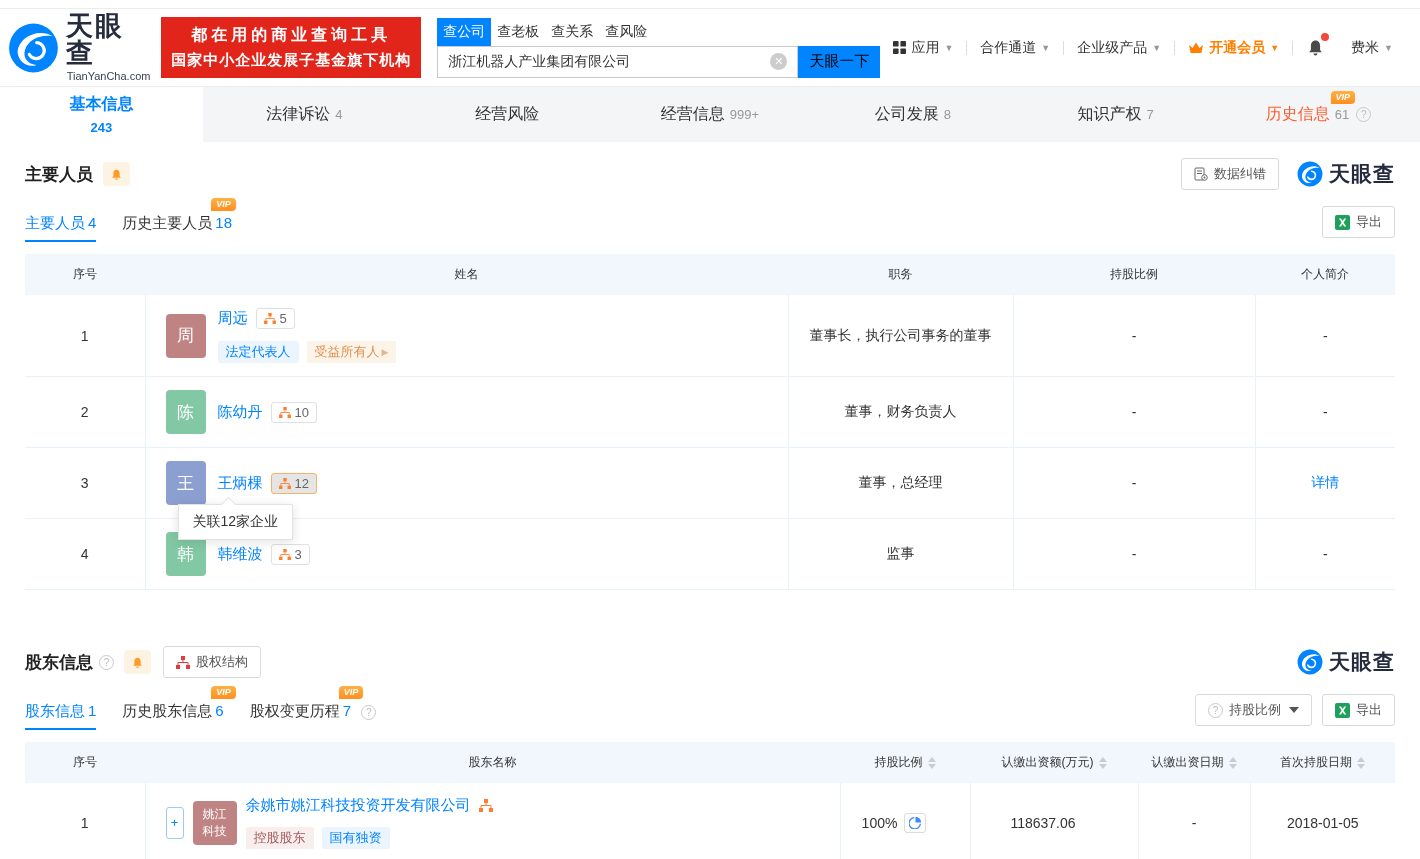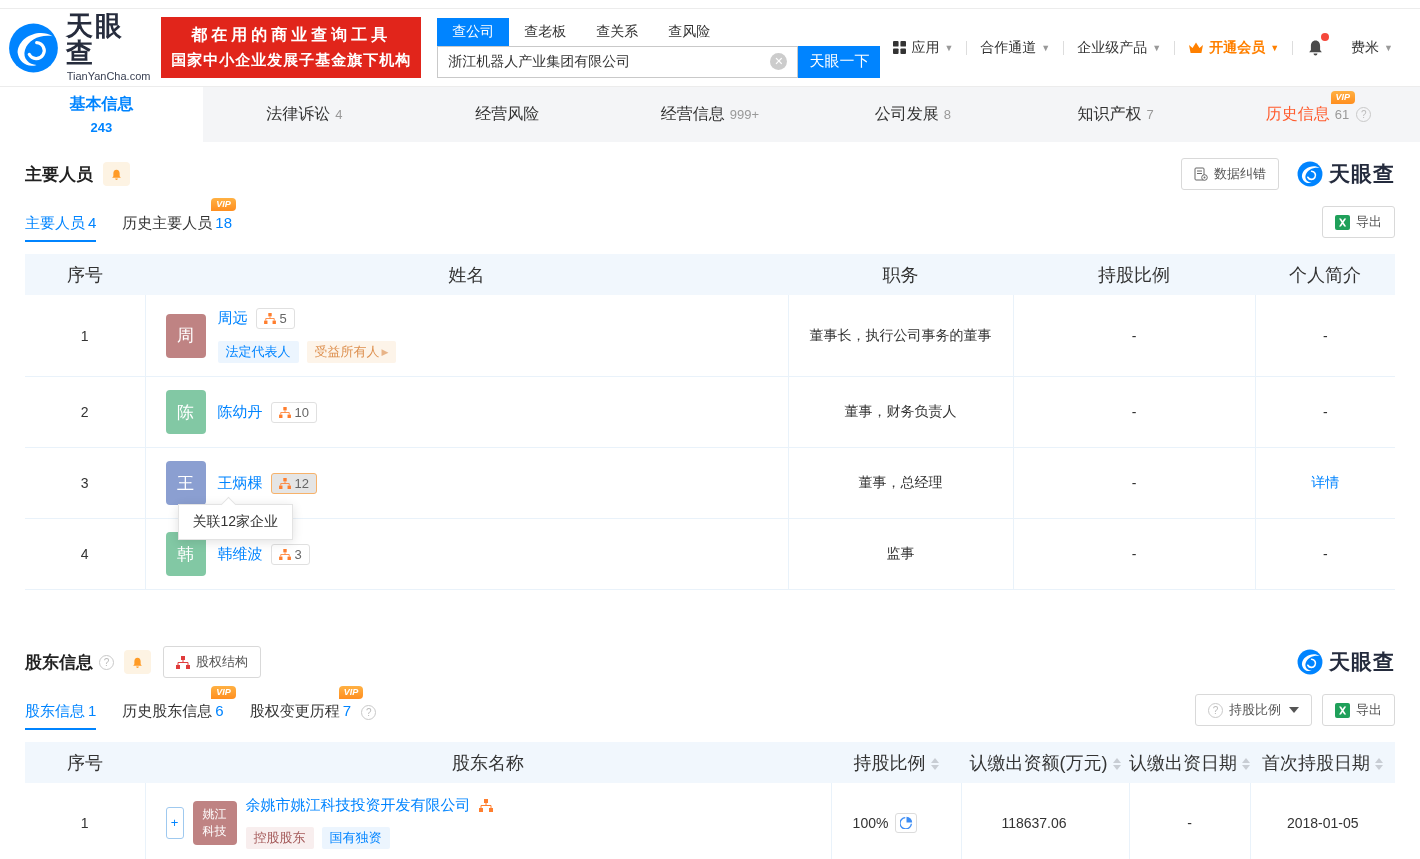--- a/index.html
+++ b/index.html
@@ -12,27 +12,27 @@
 .site-header{height:77px;display:flex;align-items:center;padding:0 14px 0 8px;}
 .logo{display:flex;align-items:center;gap:7px;}
 .logo-text{display:flex;flex-direction:column;line-height:1;}
 .logo-title{font-size:27px;font-weight:bold;color:#262c3d;letter-spacing:2px;}
 .logo-sub{font-size:11px;color:#3b4254;margin-top:4px;font-weight:normal;text-align:center;}
 .banner{background:#e1251b;color:#fff;padding:8px 10px;margin-left:10px;text-align:center;}
 .banner-line1{font-size:16px;font-weight:bold;letter-spacing:4px;white-space:nowrap;}
 .banner-line2{font-size:15px;font-weight:bold;margin-top:5px;letter-spacing:1px;white-space:nowrap;}
 .search{margin-left:16px;width:452px;}
 .search-tabs{display:flex;}
-.search-tab{font-size:14px;padding:5px 15px;cursor:pointer;color:#333;}
+.search-tab{font-size:14px;padding:5px 6px;cursor:pointer;color:#333;}
 .search-tab.active{background:#0084ff;color:#fff;}
 .search-bar{display:flex;height:32px;}
 .search-input-wrap{flex:1;position:relative;border:1px solid #c9c9c9;display:flex;align-items:center;background:#fff;}
 .search-input{border:none;outline:none;width:100%;height:100%;padding:0 34px 0 10px;font-size:14px;color:#333;font-family:inherit;background:transparent;}
 .clear-icon{position:absolute;right:10px;width:17px;height:17px;border-radius:50%;background:#ccc;color:#fff;display:flex;align-items:center;justify-content:center;font-size:11px;cursor:pointer;}
-.search-btn{width:82px;background:#0084ff;color:#ffffff;font-size:15px;border:none;display:flex;align-items:center;justify-content:center;cursor:pointer;font-family:inherit;}
+.search-btn{width:82px;background:#0084ff;color:#000000;font-size:15px;border:none;display:flex;align-items:center;justify-content:center;cursor:pointer;font-family:inherit;}
 .top-nav{margin-left:auto;display:flex;align-items:center;font-size:14px;color:#333;}
 .nav-item{display:flex;align-items:center;gap:5px;padding:0 13px;white-space:nowrap;cursor:pointer;}
 .nav-sep{width:1px;height:14px;background:#ddd;}
 .caret{font-size:9px;color:#999;}
 .vip-nav{color:#ff8000;font-weight:bold;}
 .vip-nav .caret{color:#ff8000;}
 .bell-wrap{position:relative;padding:0 13px;cursor:pointer;display:flex;align-items:center;}
 .red-dot{position:absolute;top:-5px;right:9px;width:8px;height:8px;background:#f5483b;border-radius:50%;}
 
 
@@ -60,21 +60,21 @@
 .sub-tab{font-size:15px;color:#333;position:relative;padding-bottom:9px;cursor:pointer;white-space:nowrap;}
 .sub-tab .count{color:#0084ff;margin-left:3px;}
 .sub-tab.active{color:#0084ff;}
 .sub-tab.active::after{content:"";position:absolute;left:0;right:0;bottom:0;height:2px;background:#0084ff;}
 .count-wrap{position:relative;display:inline-block;}
 .count-vip{position:absolute;top:-16px;left:-4px;}
 .sub-right{margin-left:auto;display:flex;align-items:flex-start;gap:10px;padding-bottom:4px;}
 
 
 table.data{width:100%;border-collapse:collapse;margin-top:12px;}
-table.data th{background:#f1f7fd;font-weight:normal;font-size:18px;color:#333;height:41px;text-align:center;white-space:nowrap;margin-left:24px;}
+table.data th{background:#f1f7fd;font-weight:normal;font-size:12px;color:#333;height:41px;text-align:center;white-space:nowrap;margin-left:24px;}
 table.data td{border-bottom:1px solid #e9f2fa;border-right:1px solid #e9f2fa;font-size:14px;color:#333;text-align:center;background:#fff;}
 table.data tr td:last-child{border-right:none;}
 td.name-cell{text-align:left;padding:13px 10px 13px 20px;position:relative;}
 .row-h1 td{height:72px;}
 .row-h2 td{height:64px;}
 .sh-row td{height:76px;}
 .person{display:flex;align-items:center;gap:12px;}
 .avatar{width:40px;height:44px;border-radius:4px;color:#fff;font-size:17px;display:flex;align-items:center;justify-content:center;flex-shrink:0;cursor:pointer;}
 .avatar.rose{background:#bf8383;}
 .avatar.green{background:#82c8a4;}

